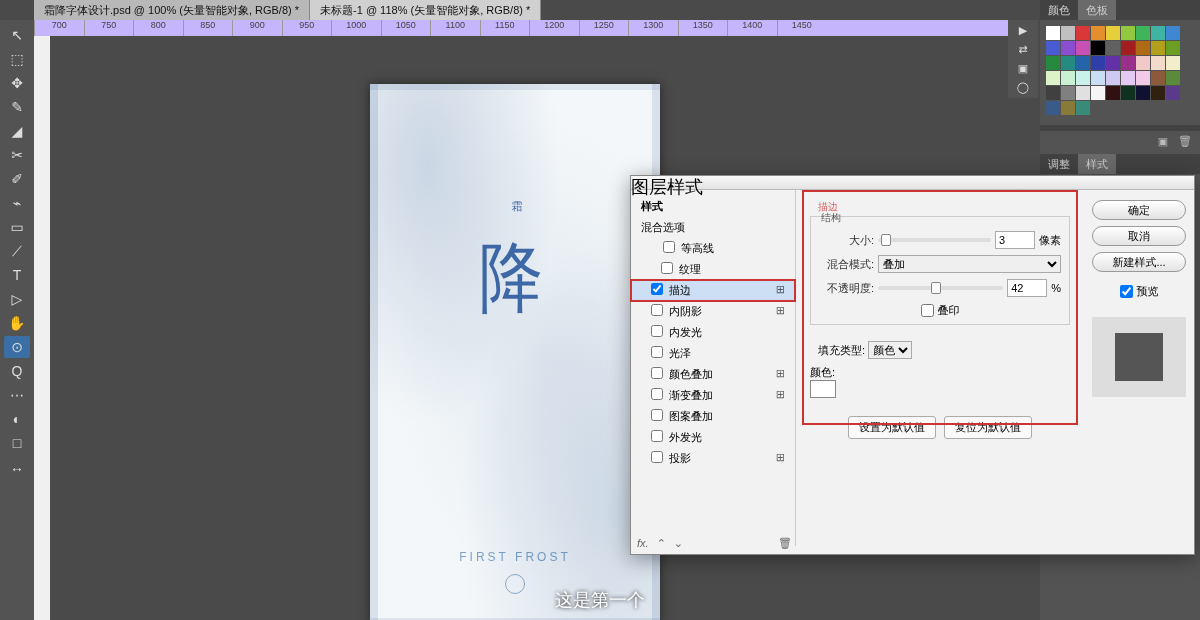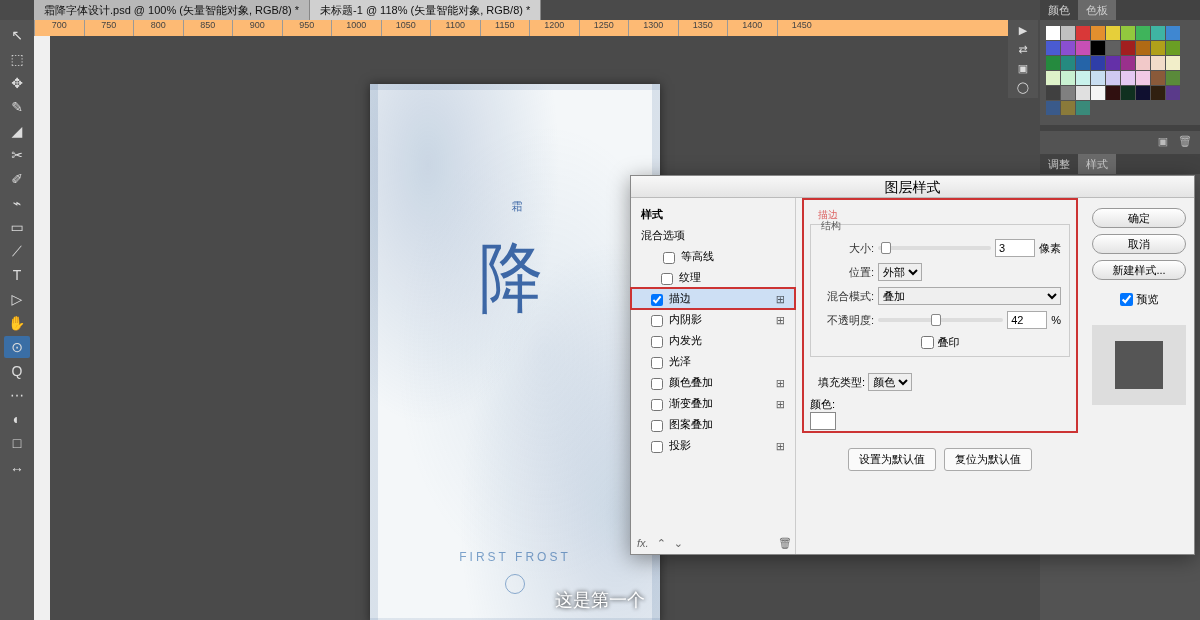--- a/index.html
+++ b/index.html
@@ -1,20 +1,20 @@
 <!DOCTYPE html>
 <html><head>
 <meta charset="utf-8">
 <style>
 * { margin:0; padding:0; box-sizing:border-box; font-family:"Microsoft YaHei",sans-serif; font-size:11px; }
 body { width:1200px; height:620px; background:#4a4a4a; overflow:hidden; position:relative; }
 .tabs { position:absolute; top:0; left:34px; height:20px; display:flex; background:#701a75; z-index:5;}
 .tab { padding:3px 10px; background:#b8b8b8; color:#111; border-right:1px solid #888; }
 .tab.active { background:#d0d0d0; }
-.ruler-h { position:absolute; top:20px; left:34px; right:170px; height:24px; background:#fdba74; display:flex; color:#444; overflow:hidden;}
+.ruler-h { position:absolute; top:20px; left:34px; right:170px; height:24px; background:#c4b5fd; display:flex; color:#444; overflow:hidden;}
 .ruler-h span { width:49.5px; text-align:center; font-size:9px; border-left:1px solid #999; }
 .ruler-v { position:absolute; top:36px; left:34px; width:16px; bottom:0; background:#f0f0f0;}
 .tools { position:absolute; top:20px; left:0; width:34px; bottom:0; background:#535353; display:flex; flex-direction:column; align-items:center; padding-top:4px; gap:2px; }
 .tool { width:26px; height:22px; display:flex; align-items:center; justify-content:center; color:#ddd; font-size:14px; border-radius:2px; cursor:pointer;}
 .tool.sel { background:#3a6ea5; }
 .canvas { position:absolute; top:36px; left:50px; right:170px; bottom:0; background:#4a4a4a; }
 .artboard { position:absolute; left:320px; top:48px; width:290px; height:540px; background:#f4f7f9; box-shadow:0 0 10px rgba(0,0,0,.5); overflow:hidden;}
 .art-text { position:absolute; top:65px; left:50%; transform:translateX(-50%); font-size:72px; color:#2457a0; font-family:"KaiTi","STKaiti",serif; text-align:center; line-height:1.05; letter-spacing:-4px; filter:blur(0.3px); opacity:0.85;}
 .art-text .row2 { display:block; margin-top:20px; font-size:64px; letter-spacing:8px; transform:scaleY(1.2);}
 .art-sub { position:absolute; bottom:60px; width:100%; text-align:center; color:#4a7fb8; font-size:12px; letter-spacing:3px; opacity:0.7;}
@@ -23,25 +23,25 @@
 
 .rpanel { position:absolute; top:0; right:0; width:160px; bottom:0; background:#535353; }
 .rtabs { height:20px; display:flex; background:#424242; color:#ccc;}
 .rtab { padding:3px 8px; }
 .rtab.on { background:#535353; background:#6a6a6a;}
 .swatches { padding:6px; display:flex; flex-wrap:wrap; gap:1px;}
 .sw { width:14px; height:14px; }
 .sidetools { position:absolute; right:162px; top:20px; width:30px; background:#535353; padding:4px; display:flex; flex-direction:column; gap:6px; color:#ddd; align-items:center;}
 
 .dialog { position:absolute; top:175px; left:630px; width:565px; height:380px; background:#f2f2f2; border:1px solid #888; box-shadow:0 4px 20px rgba(0,0,0,.4); z-index:30;}
-.dlg-title { height:22px; background:linear-gradient(#f8f8f8,#e4e4e4); text-align:center; line-height:22px; font-size:14px; border-bottom:1px solid #bbb;}
+.dlg-title { height:14px; background:linear-gradient(#f8f8f8,#e4e4e4); text-align:left; line-height:22px; font-size:18px; border-bottom:1px solid #bbb;}
 .dlg-body { display:flex; height:calc(100% - 22px);}
 .styles-col { width:165px; border-right:1px solid #ccc; padding:6px 0;}
 .styles-col .hd { padding:3px 10px; font-weight:bold;}
-.srow { display:flex; align-items:flex-end; padding:3px 10px 3px 20px; gap:6px;}
+.srow { display:flex; align-items:flex-start; padding:3px 10px 3px 20px; gap:6px;}
 .srow.hl { background:#cddff4; outline:2px solid #c33; outline-offset:-1px;}
 .srow input[type=checkbox]{ width:12px; height:12px;}
 .srow .plus { margin-left:auto; opacity:.6;}
 .styles-foot { position:absolute; bottom:4px; left:6px; width:155px; display:flex; gap:8px; color:#666;}
 .settings-col { flex:1; padding:10px 14px; position:relative;}
 .redbox { position:absolute; top:0; left:6px; right:6px; height:235px; border:2px solid #c33;}
 .fset-title { color:#d66; font-size:10px; margin-bottom:2px; margin-left:8px;}
 .fset { border:1px solid #ccc; padding:0 8px; margin-bottom:16px;}
 .fset .frow { display:flex; align-items:center; margin-bottom:6px; gap:4px;}
 .fset .lbl { width:55px; text-align:right; color:#333;}
@@ -249,20 +249,24 @@
             <input type="checkbox" style="">
             <span>渐变叠加</span>
             <span class="plus">⊞</span>
           </div>
           <div class="srow">
             <input type="checkbox" style="">
             <span>图案叠加</span>
           </div>
           <div class="srow">
             <input type="checkbox" style="">
+            <span>外发光</span>
+          </div>
+          <div class="srow">
+            <input type="checkbox" style="">
             <span>投影</span>
             <span class="plus">⊞</span>
           </div>
         </div>
       <div class="styles-foot">
         <span style="font-style:italic">fx.</span>
         <span>⌃</span>
         <span>⌄</span>
         <span style="margin-left:auto">🗑</span>
       </div>
@@ -275,24 +279,20 @@
         <div style="font-size:10px;color:#555;margin:-6px 0 6px 2px">结构</div>
         <div class="frow">
           <span class="lbl">大小:</span>
           <div class="slider">
               <div class="thumb" style="left:3%"></div>
             </div>
           <input class="num" value="3" style="">
           <span>像素</span>
         </div>
         <div class="frow">
-          <span class="lbl">位置:</span>
-          <select><option>外部</option></select>
-        </div>
-        <div class="frow">
           <span class="lbl">混合模式:</span>
           <select style="flex:1"><option>叠加</option></select>
         </div>
         <div class="frow">
           <span class="lbl">不透明度:</span>
           <div class="slider">
               <div class="thumb" style="left:42%"></div>
             </div>
           <input class="num" value="42" style="">
           <span>%</span>

